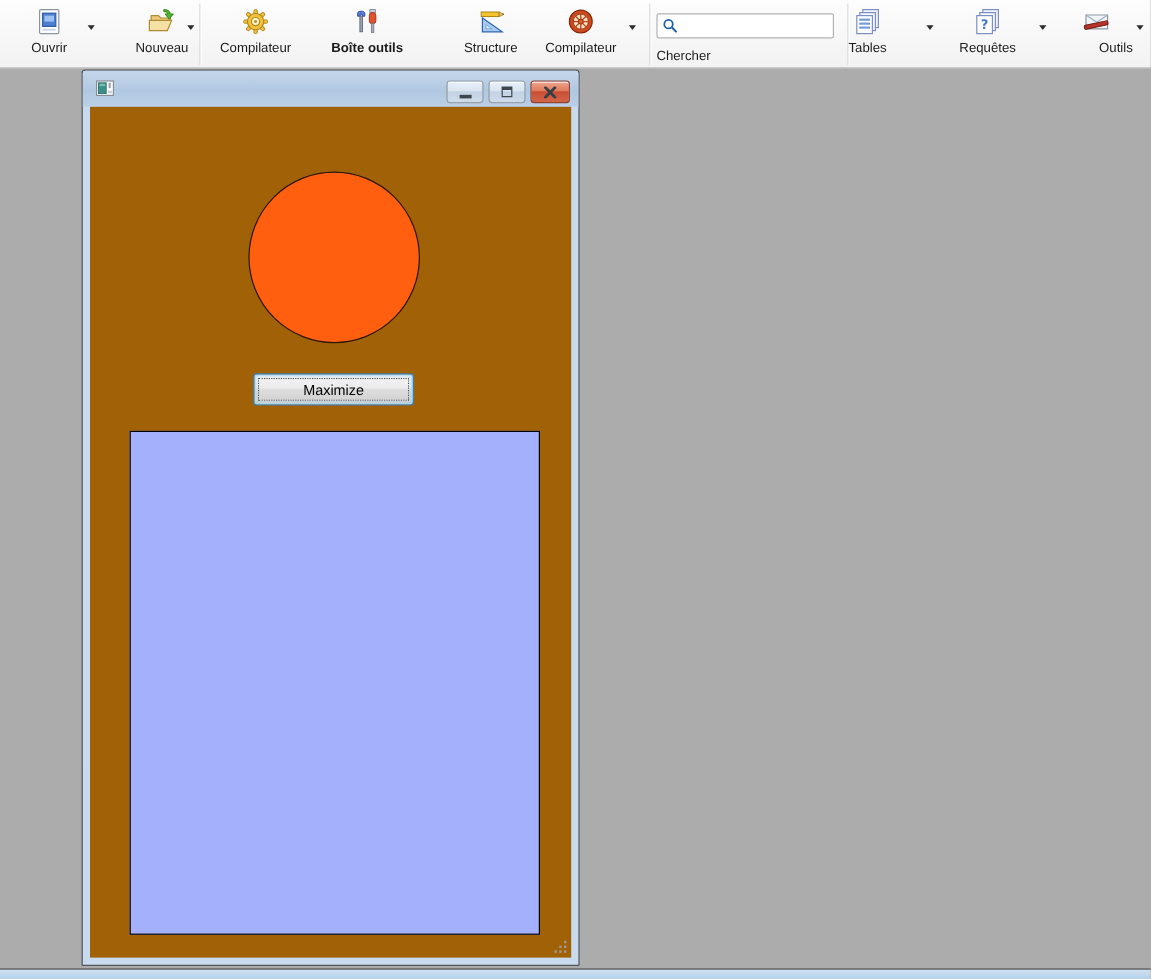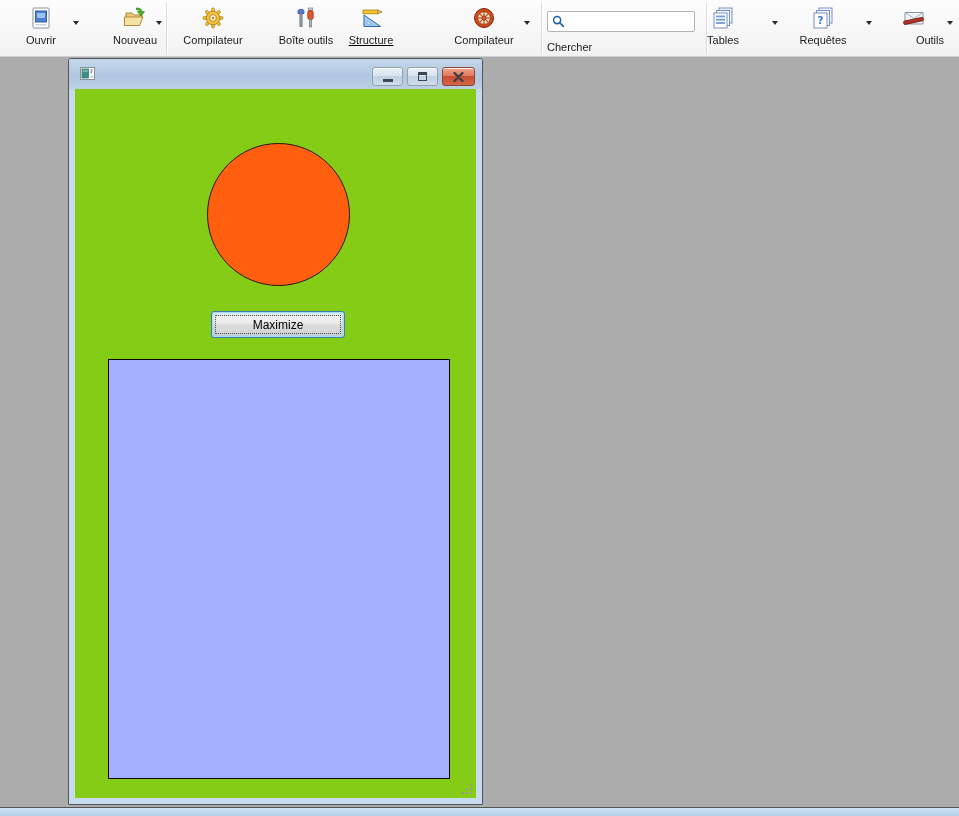--- a/index.html
+++ b/index.html
@@ -61,21 +61,21 @@
   }
   .win-btn.close {
     width:33px; border-color:#8E4434;
     background:linear-gradient(#F0A590 0%,#E07B5D 45%,#C94E33 50%,#D4664A 100%);
   }
   .glyph-min { width:10px; height:3px; background:#3E464E; margin-top:7px; }
   .glyph-max { width:9px; height:9px; border:1px solid #3E464E; border-top:3px solid #3E464E; background:transparent; }
 
   .client {
     position:absolute; left:6px; right:6px; top:30px; bottom:6px;
-    background:#84cc16;
+    background:#a16207;
   }
   .circle {
     position:absolute; left:132px; top:54px; width:143px; height:143px;
     border-radius:50%; border:1px solid #2B1608;
   }
   .max-btn {
     position:absolute; left:136px; top:222px; width:134px; height:27px;
     border:1px solid #3C7FB1; border-radius:3px;
     background:linear-gradient(#F3F3F3 0%,#EBEBEB 45%,#DDDDDD 50%,#CFCFCF 100%);
     box-shadow:inset 0 0 0 1px #A8DCF5, inset 0 0 4px #8FCFEF;
@@ -146,34 +146,34 @@
           <rect x="10.6" y="2" width="2.8" height="20" rx="1.2" transform="rotate(135 12 12)"></rect>
         </g>
         <circle cx="12" cy="12" r="6.8" fill="#F2C23E" stroke="#B38A1D"></circle>
         <circle cx="12" cy="12" r="3.4" fill="#FDF3CF" stroke="#B38A1D"></circle>
         <circle cx="12" cy="12" r="1.2" fill="#B38A1D"></circle>
       </svg>
     </div>
     <div class="tb-label">Compilateur</div>
   </div>
 
-  <div class="tb-group" style="left:270px; width:72px;">
+  <div class="tb-group" style="left:270px; width:72px;font-weight:bold;">
     <div class="tb-icon">
       <svg width="24" height="24" viewBox="0 0 24 24">
         <path d="M4 5 C4 2.8 10 2.8 10 5 L10 7.5 L7.8 7.5 L7.8 5.8 L6.2 5.8 L6.2 7.5 L4 7.5 Z" fill="#5B7FD6" stroke="#2F4FA0" stroke-width="0.8"></path>
         <rect x="5.9" y="7.5" width="2.2" height="13" fill="#9AA3B2" stroke="#5A6374" stroke-width="0.7"></rect>
         <rect x="14.2" y="2" width="4.6" height="2.6" fill="#C9CED6" stroke="#7C838E" stroke-width="0.7"></rect>
         <rect x="13.8" y="4.6" width="5.4" height="9" rx="2.2" fill="#E2542E" stroke="#9E3317" stroke-width="0.8"></rect>
         <rect x="15.5" y="13.6" width="2" height="7.4" fill="#A9B2BD" stroke="#6F7885" stroke-width="0.7"></rect>
       </svg>
     </div>
     <div class="tb-label">Boîte outils</div>
   </div>
 
-  <div class="tb-group" style="left:336px; width:70px;text-decoration:underline;">
+  <div class="tb-group" style="left:374px; width:70px;">
     <div class="tb-icon">
       <svg width="24" height="24" viewBox="0 0 24 24">
         <path d="M5 9 L5 20.5 L21.5 20.5 Z" fill="#A7CCF0" stroke="#2D64B0"></path>
         <path d="M8 14.5 L8 18 L13 18 Z" fill="#E3F0FA" stroke="#6EA0D8" stroke-width="0.7"></path>
         <rect x="4" y="4" width="15" height="3.8" fill="#F4C430" stroke="#A87F10" stroke-width="0.8"></rect>
         <path d="M19 4 L23 5.9 L19 7.8 Z" fill="#E8C08A" stroke="#A87F10" stroke-width="0.7"></path>
         <path d="M21.9 5.3 L23 5.9 L21.9 6.5 Z" fill="#4A3522"></path>
       </svg>
     </div>
     <div class="tb-label">Structure</div>

